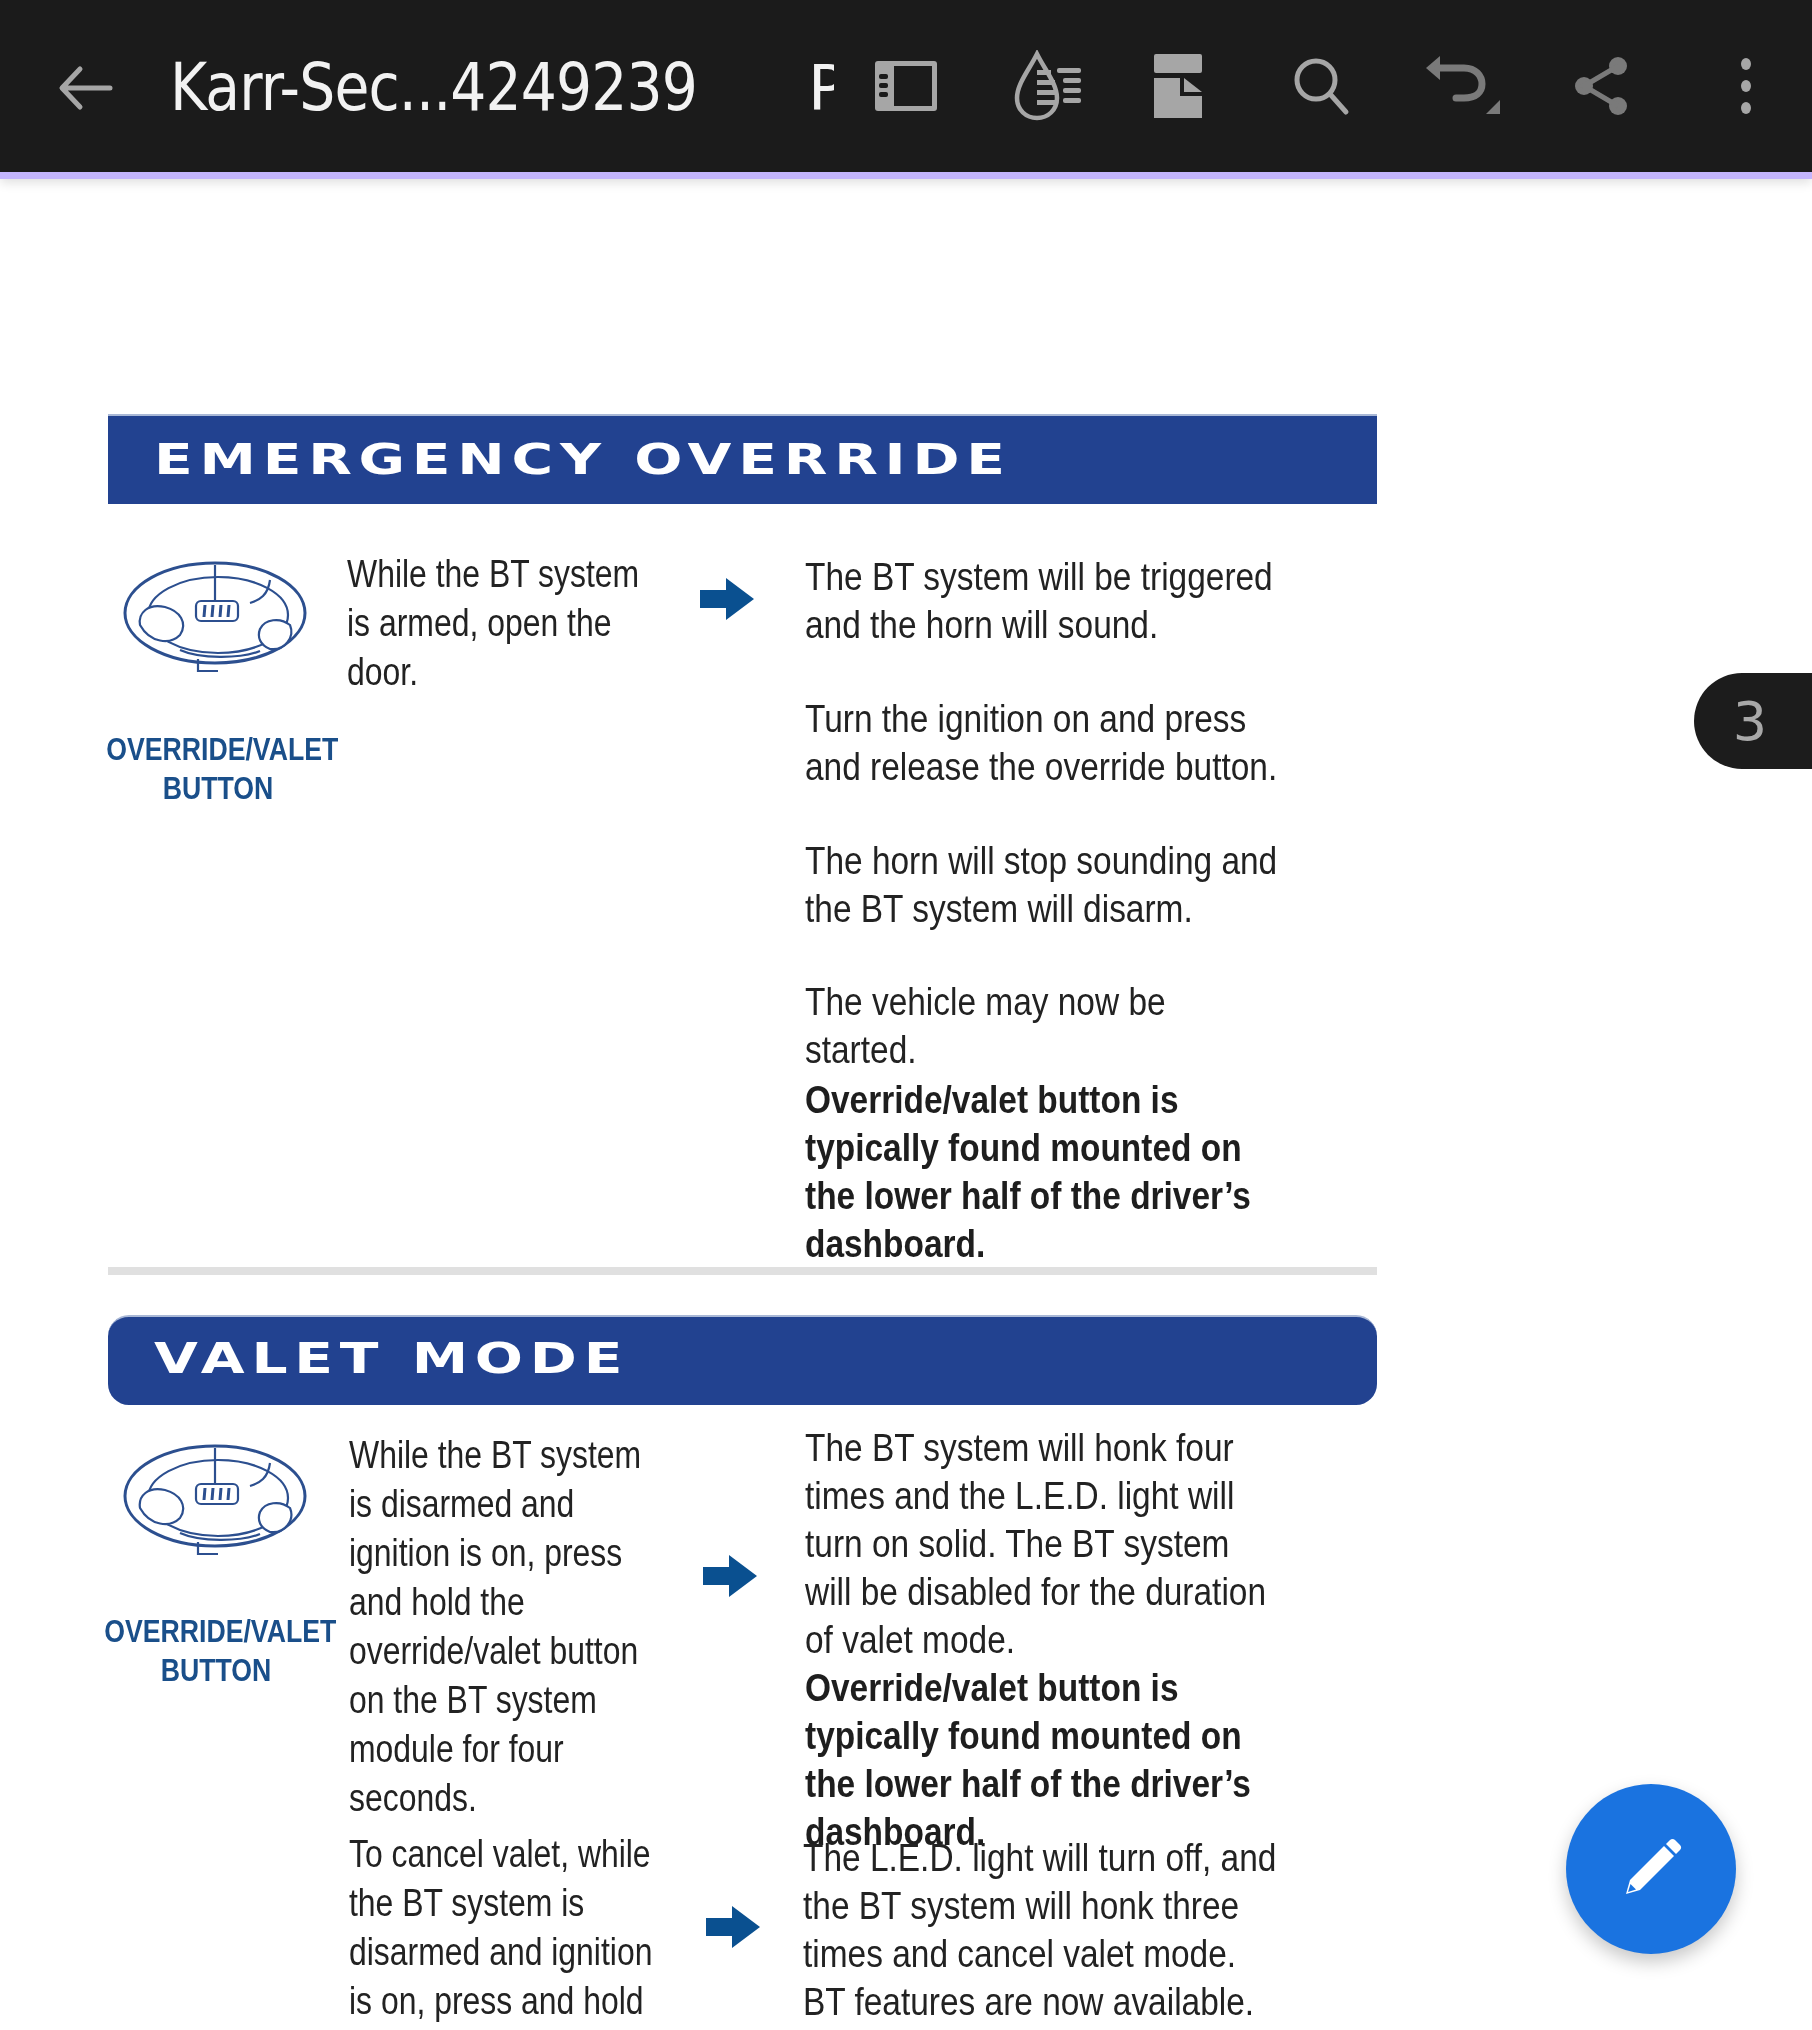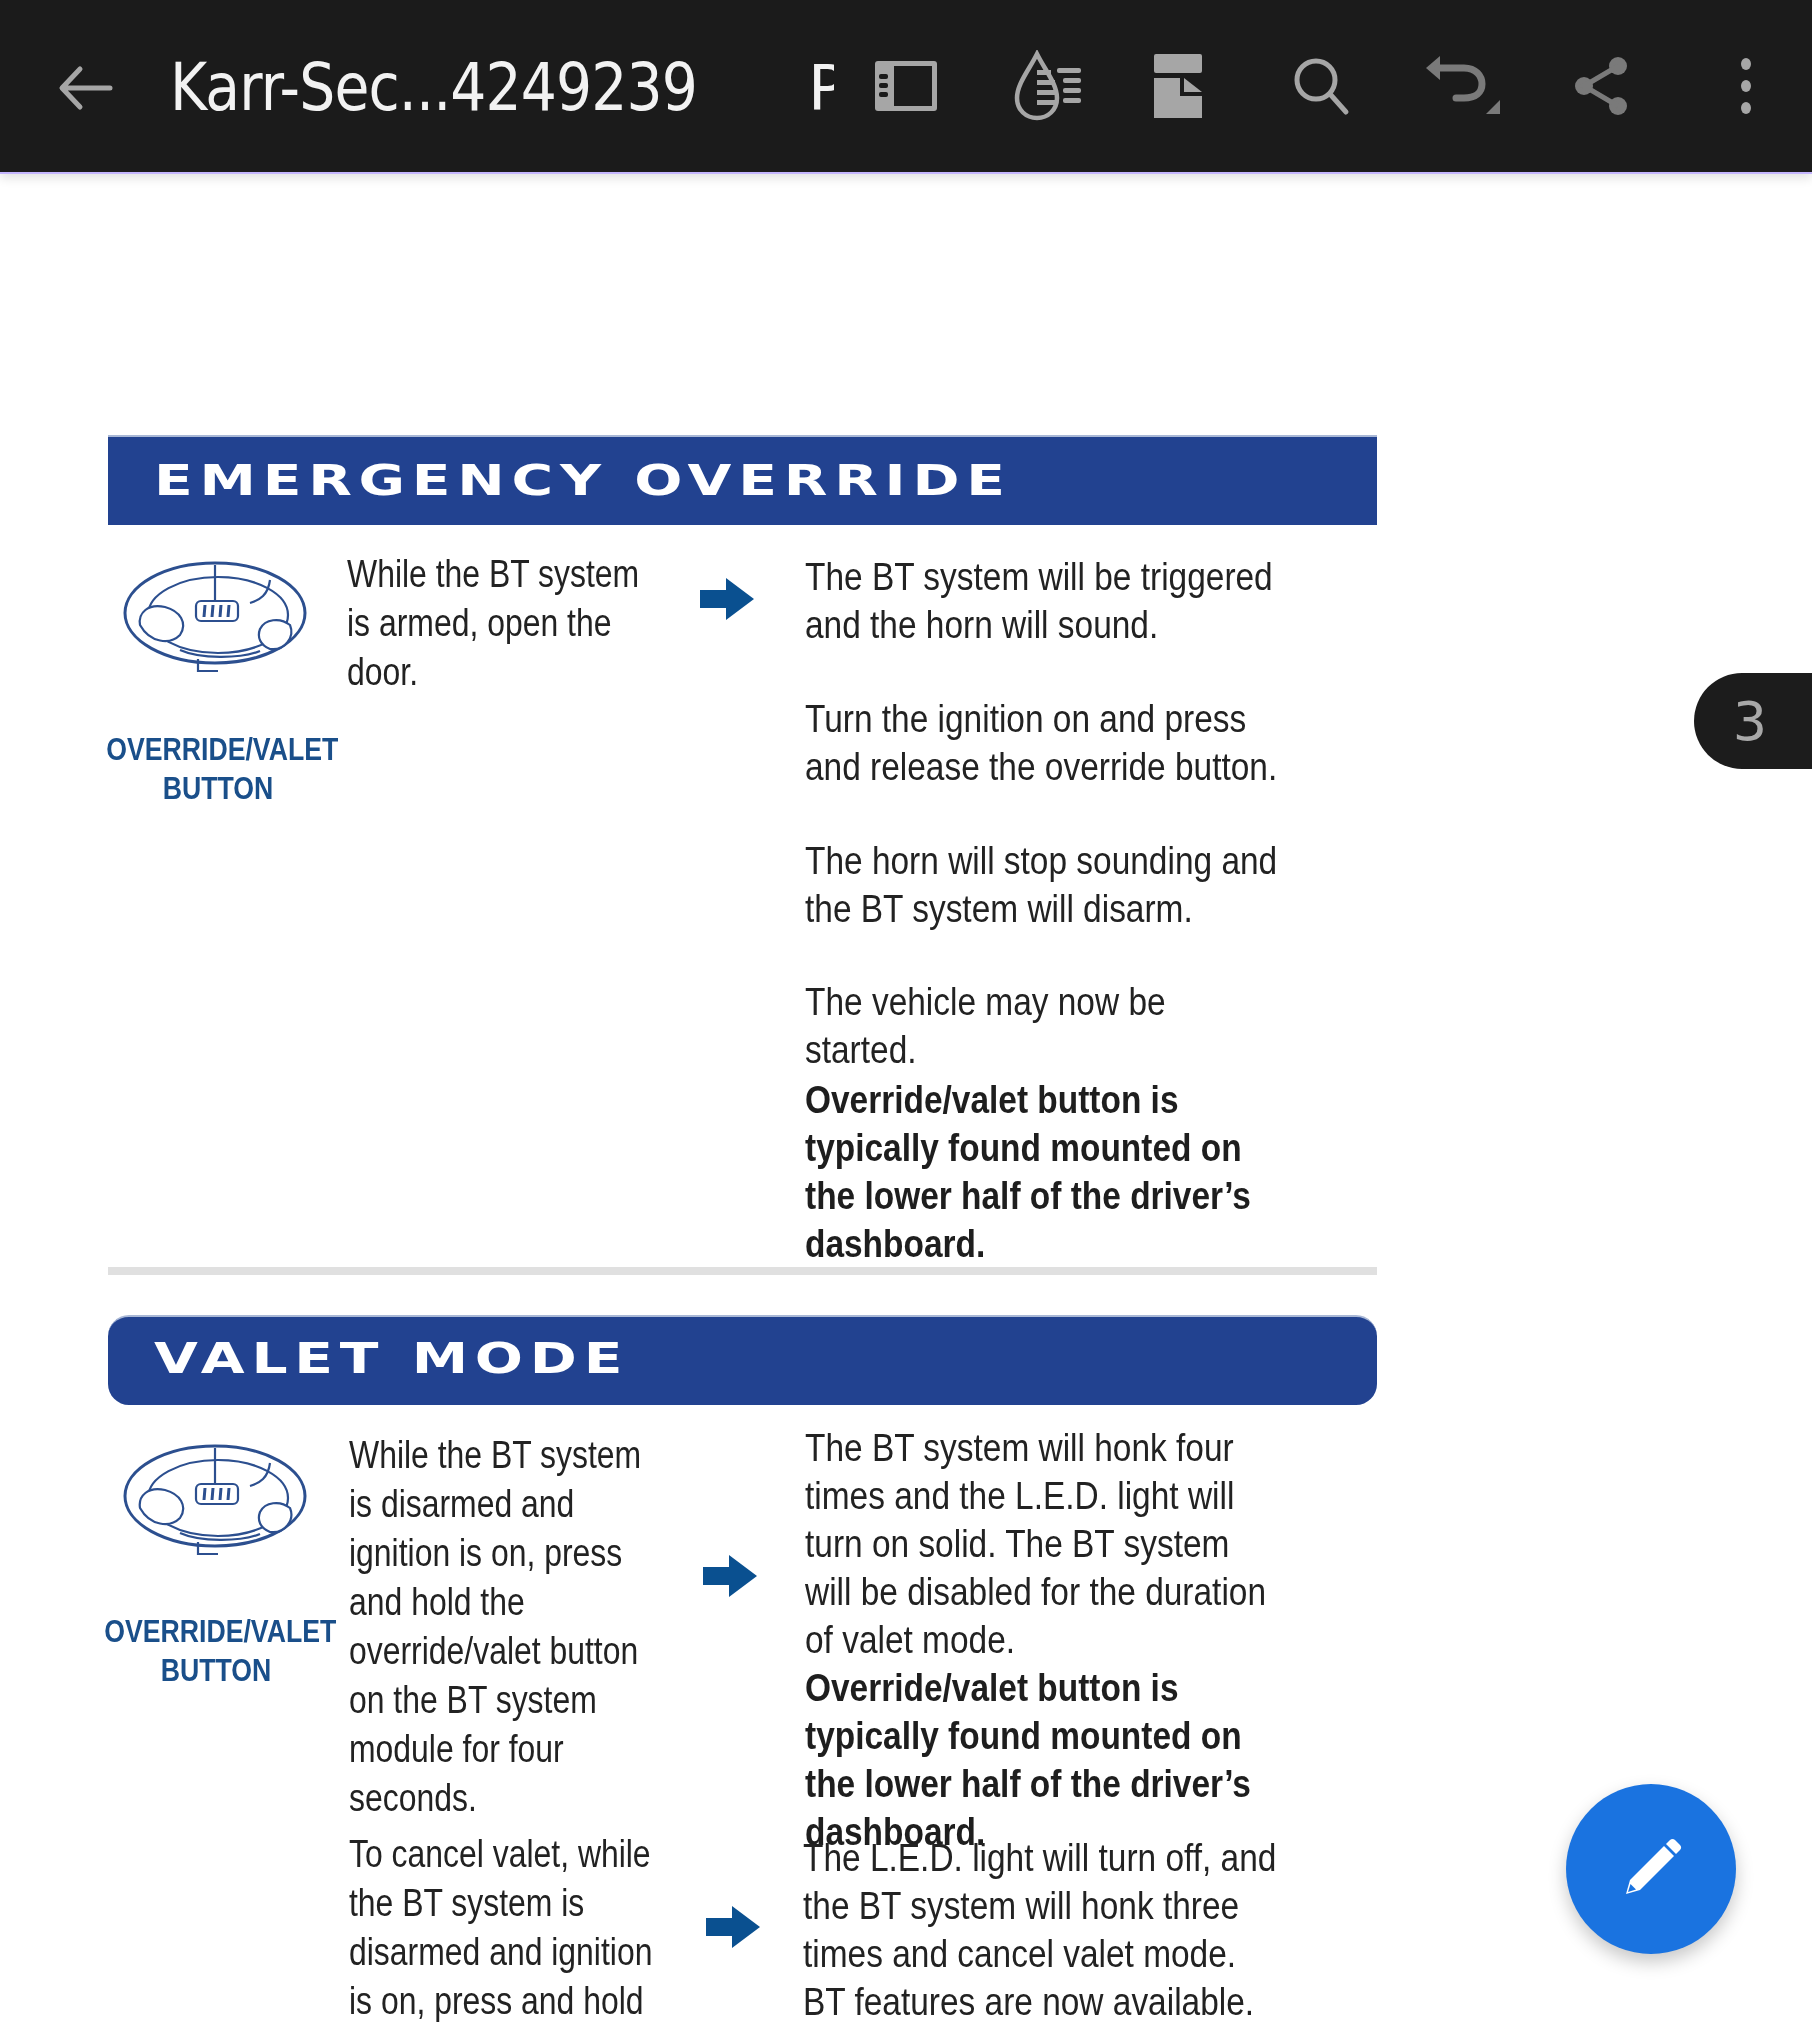--- a/index.html
+++ b/index.html
@@ -5,21 +5,21 @@
   html, body { margin:0; padding:0; }
   body {
     width:1812px; height:2030px; overflow:hidden; position:relative;
     background:#ffffff;
     font-family:"Liberation Sans", sans-serif;
   }
   
   .appbar {
     position:absolute; left:0; top:0; width:1812px; height:172px;
     background:#1b1b1b;
-    border-bottom:2px solid #c4b5fd;
+    border-bottom:7px solid #c4b5fd;
     box-shadow:0 4px 10px rgba(0,0,0,0.12);
   }
   .appbar .back {
     position:absolute; left:52px; top:56px; width:64px; height:64px;
     display:flex; align-items:center; justify-content:center; cursor:pointer;
   }
   .appbar .title {
     position:absolute; left:170px; top:46px; height:84px;
     font-family:"DejaVu Sans", sans-serif; font-size:66px; line-height:84px;
     color:#f2f2f2; letter-spacing:-1px; white-space:nowrap;
@@ -147,21 +147,21 @@
     <svg width="20" height="60" viewBox="0 0 20 60">
       <ellipse cx="10" cy="8" rx="5" ry="6" fill="#a6a6a6"></ellipse>
       <ellipse cx="10" cy="30" rx="5" ry="6" fill="#a6a6a6"></ellipse>
       <ellipse cx="10" cy="52" rx="5" ry="6" fill="#a6a6a6"></ellipse>
     </svg>
   </div>
 </div>
 
 <div class="page-area"></div>
 
-<div class="section-header" style="top:435px; height:88px;">
+<div class="section-header" style="top:414px; height:88px;">
   <div class="h-text" style="top:16px; font-size:42px; line-height:56px;">EMERGENCY OVERRIDE</div>
 </div>
 
 <svg class="device" style="left:120px; top:555px;" viewBox="0 0 190 130">
   <g fill="none" stroke="#2c4f8f" stroke-width="2.2">
     <ellipse cx="95" cy="58" rx="90" ry="50" stroke-width="3"></ellipse>
     <ellipse cx="98" cy="60" rx="70" ry="38"></ellipse>
     <path d="M95 10 L95 45"></path>
     <path d="M150 25 C148 40 140 45 130 48"></path>
     <path d="M20 70 C18 58 28 48 45 52 C60 56 68 68 60 80 C50 90 30 88 20 70 Z" fill="#ffffff"></path>

